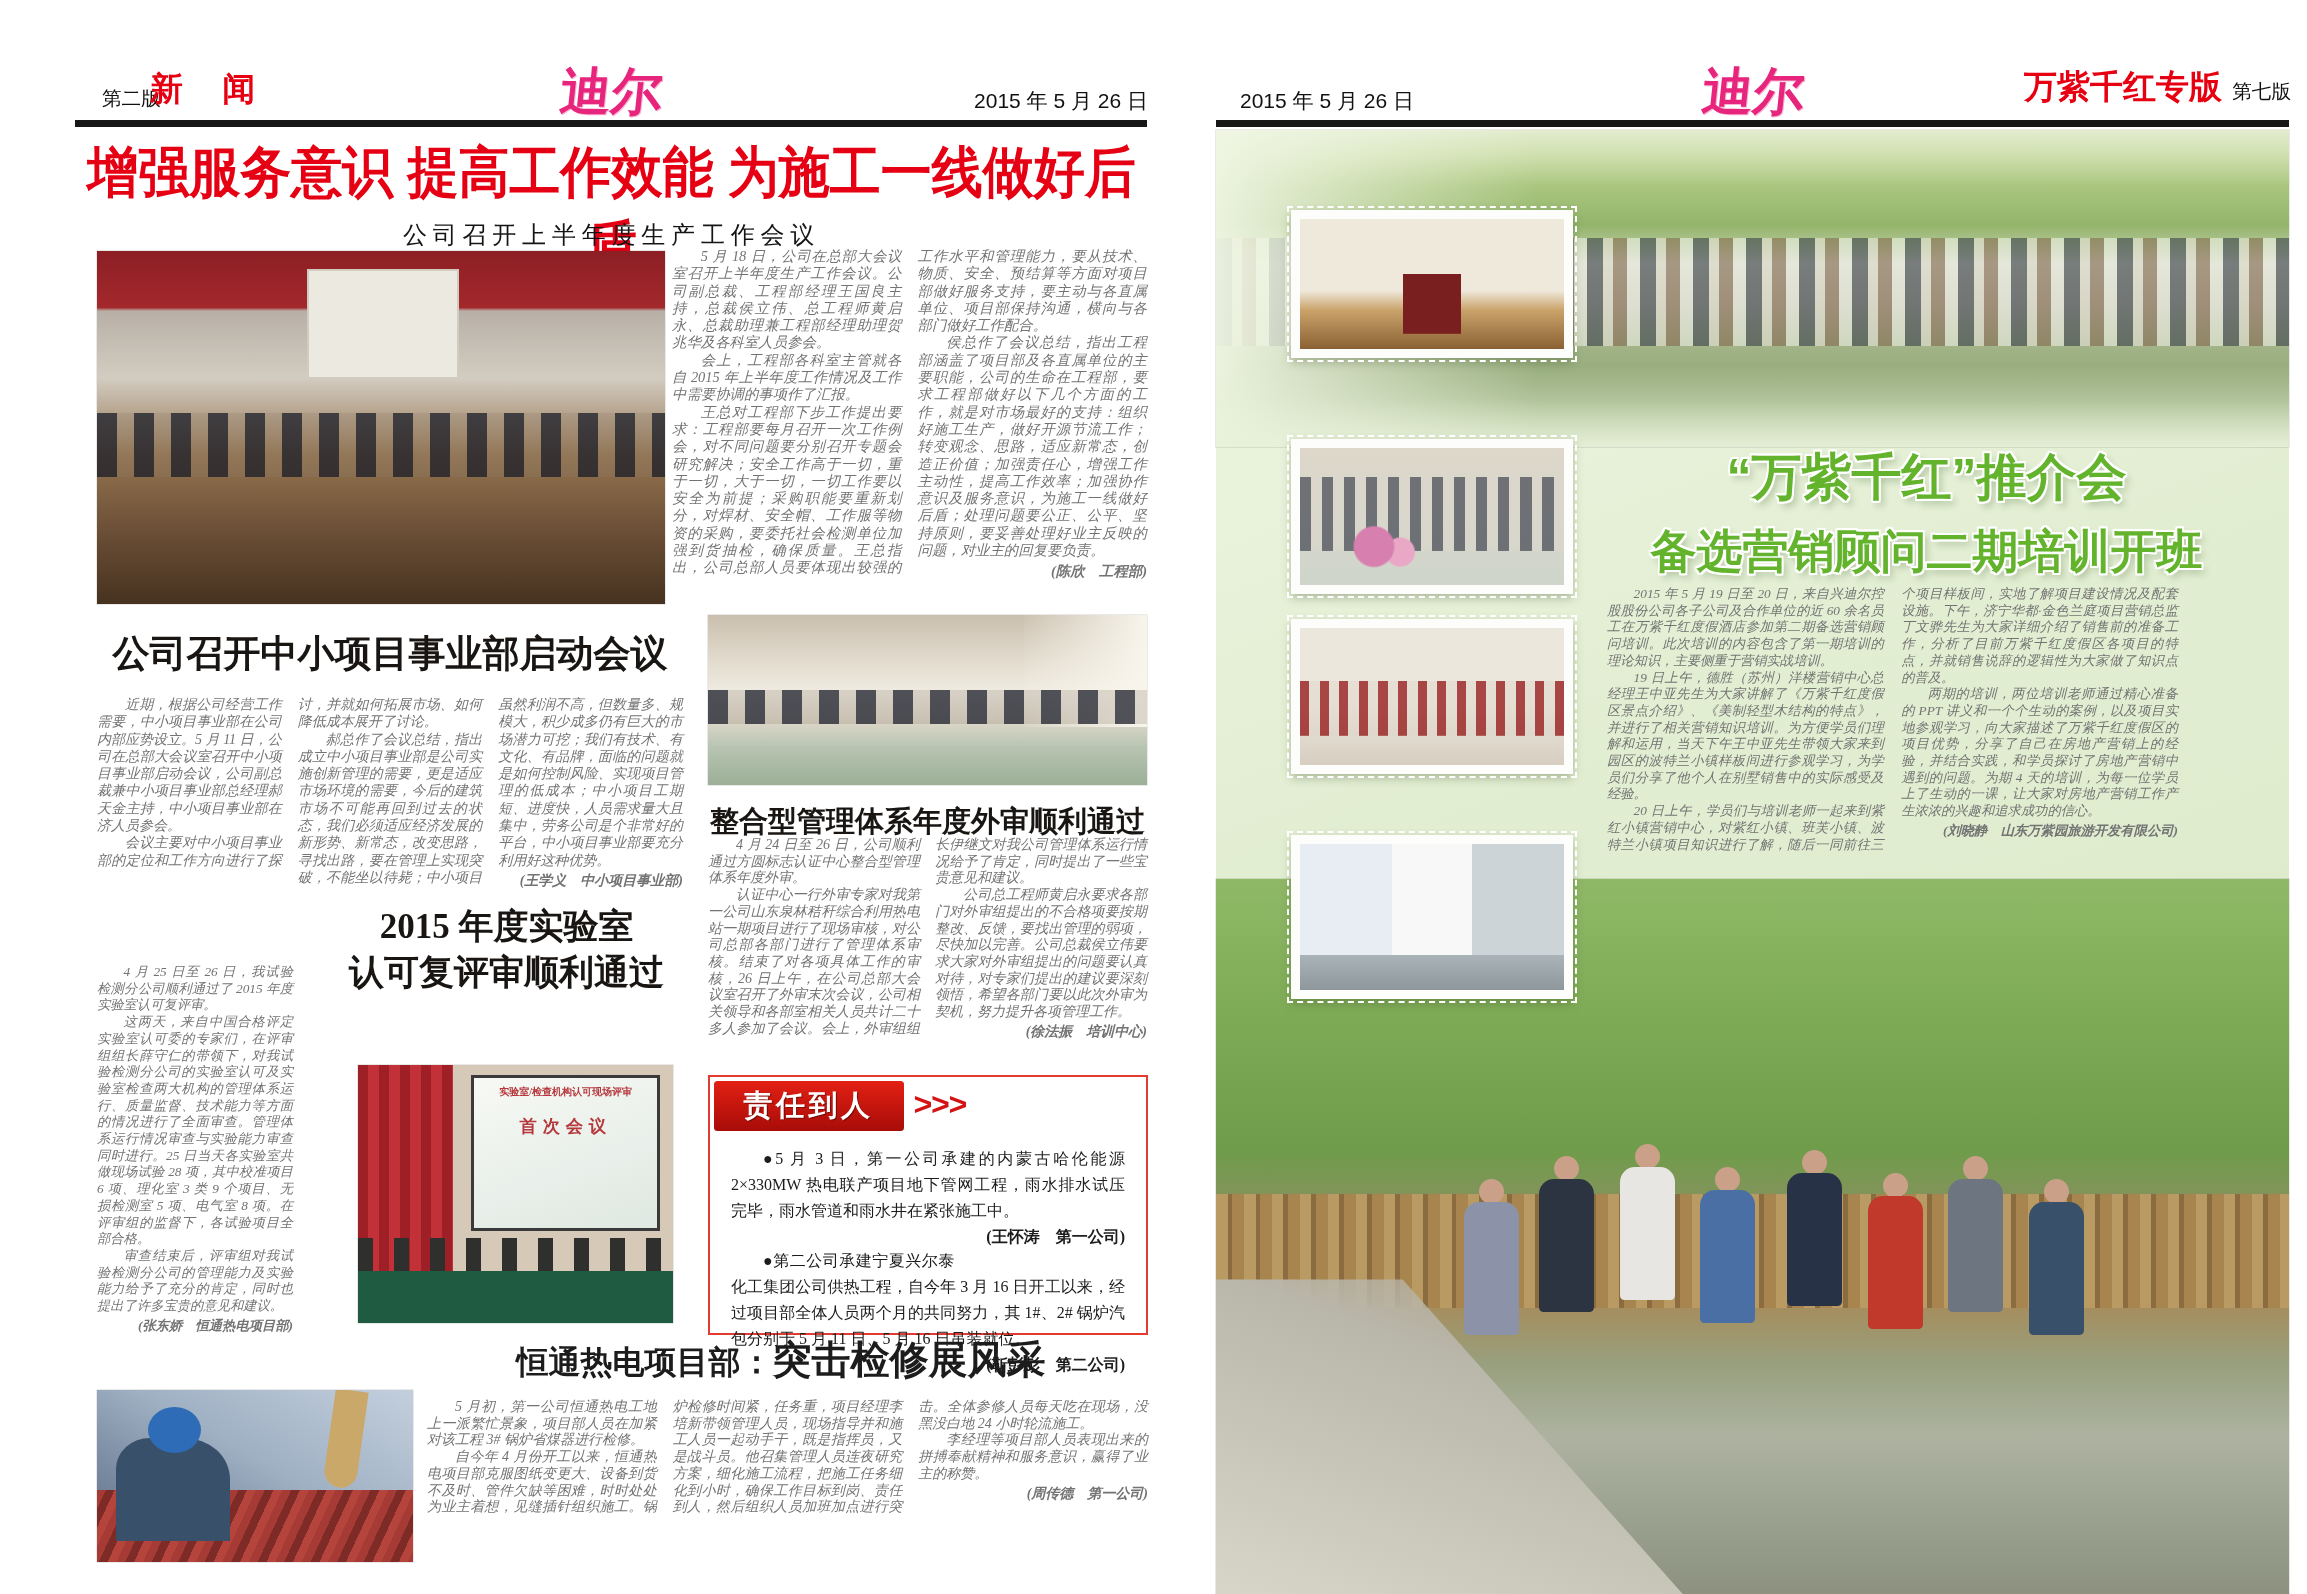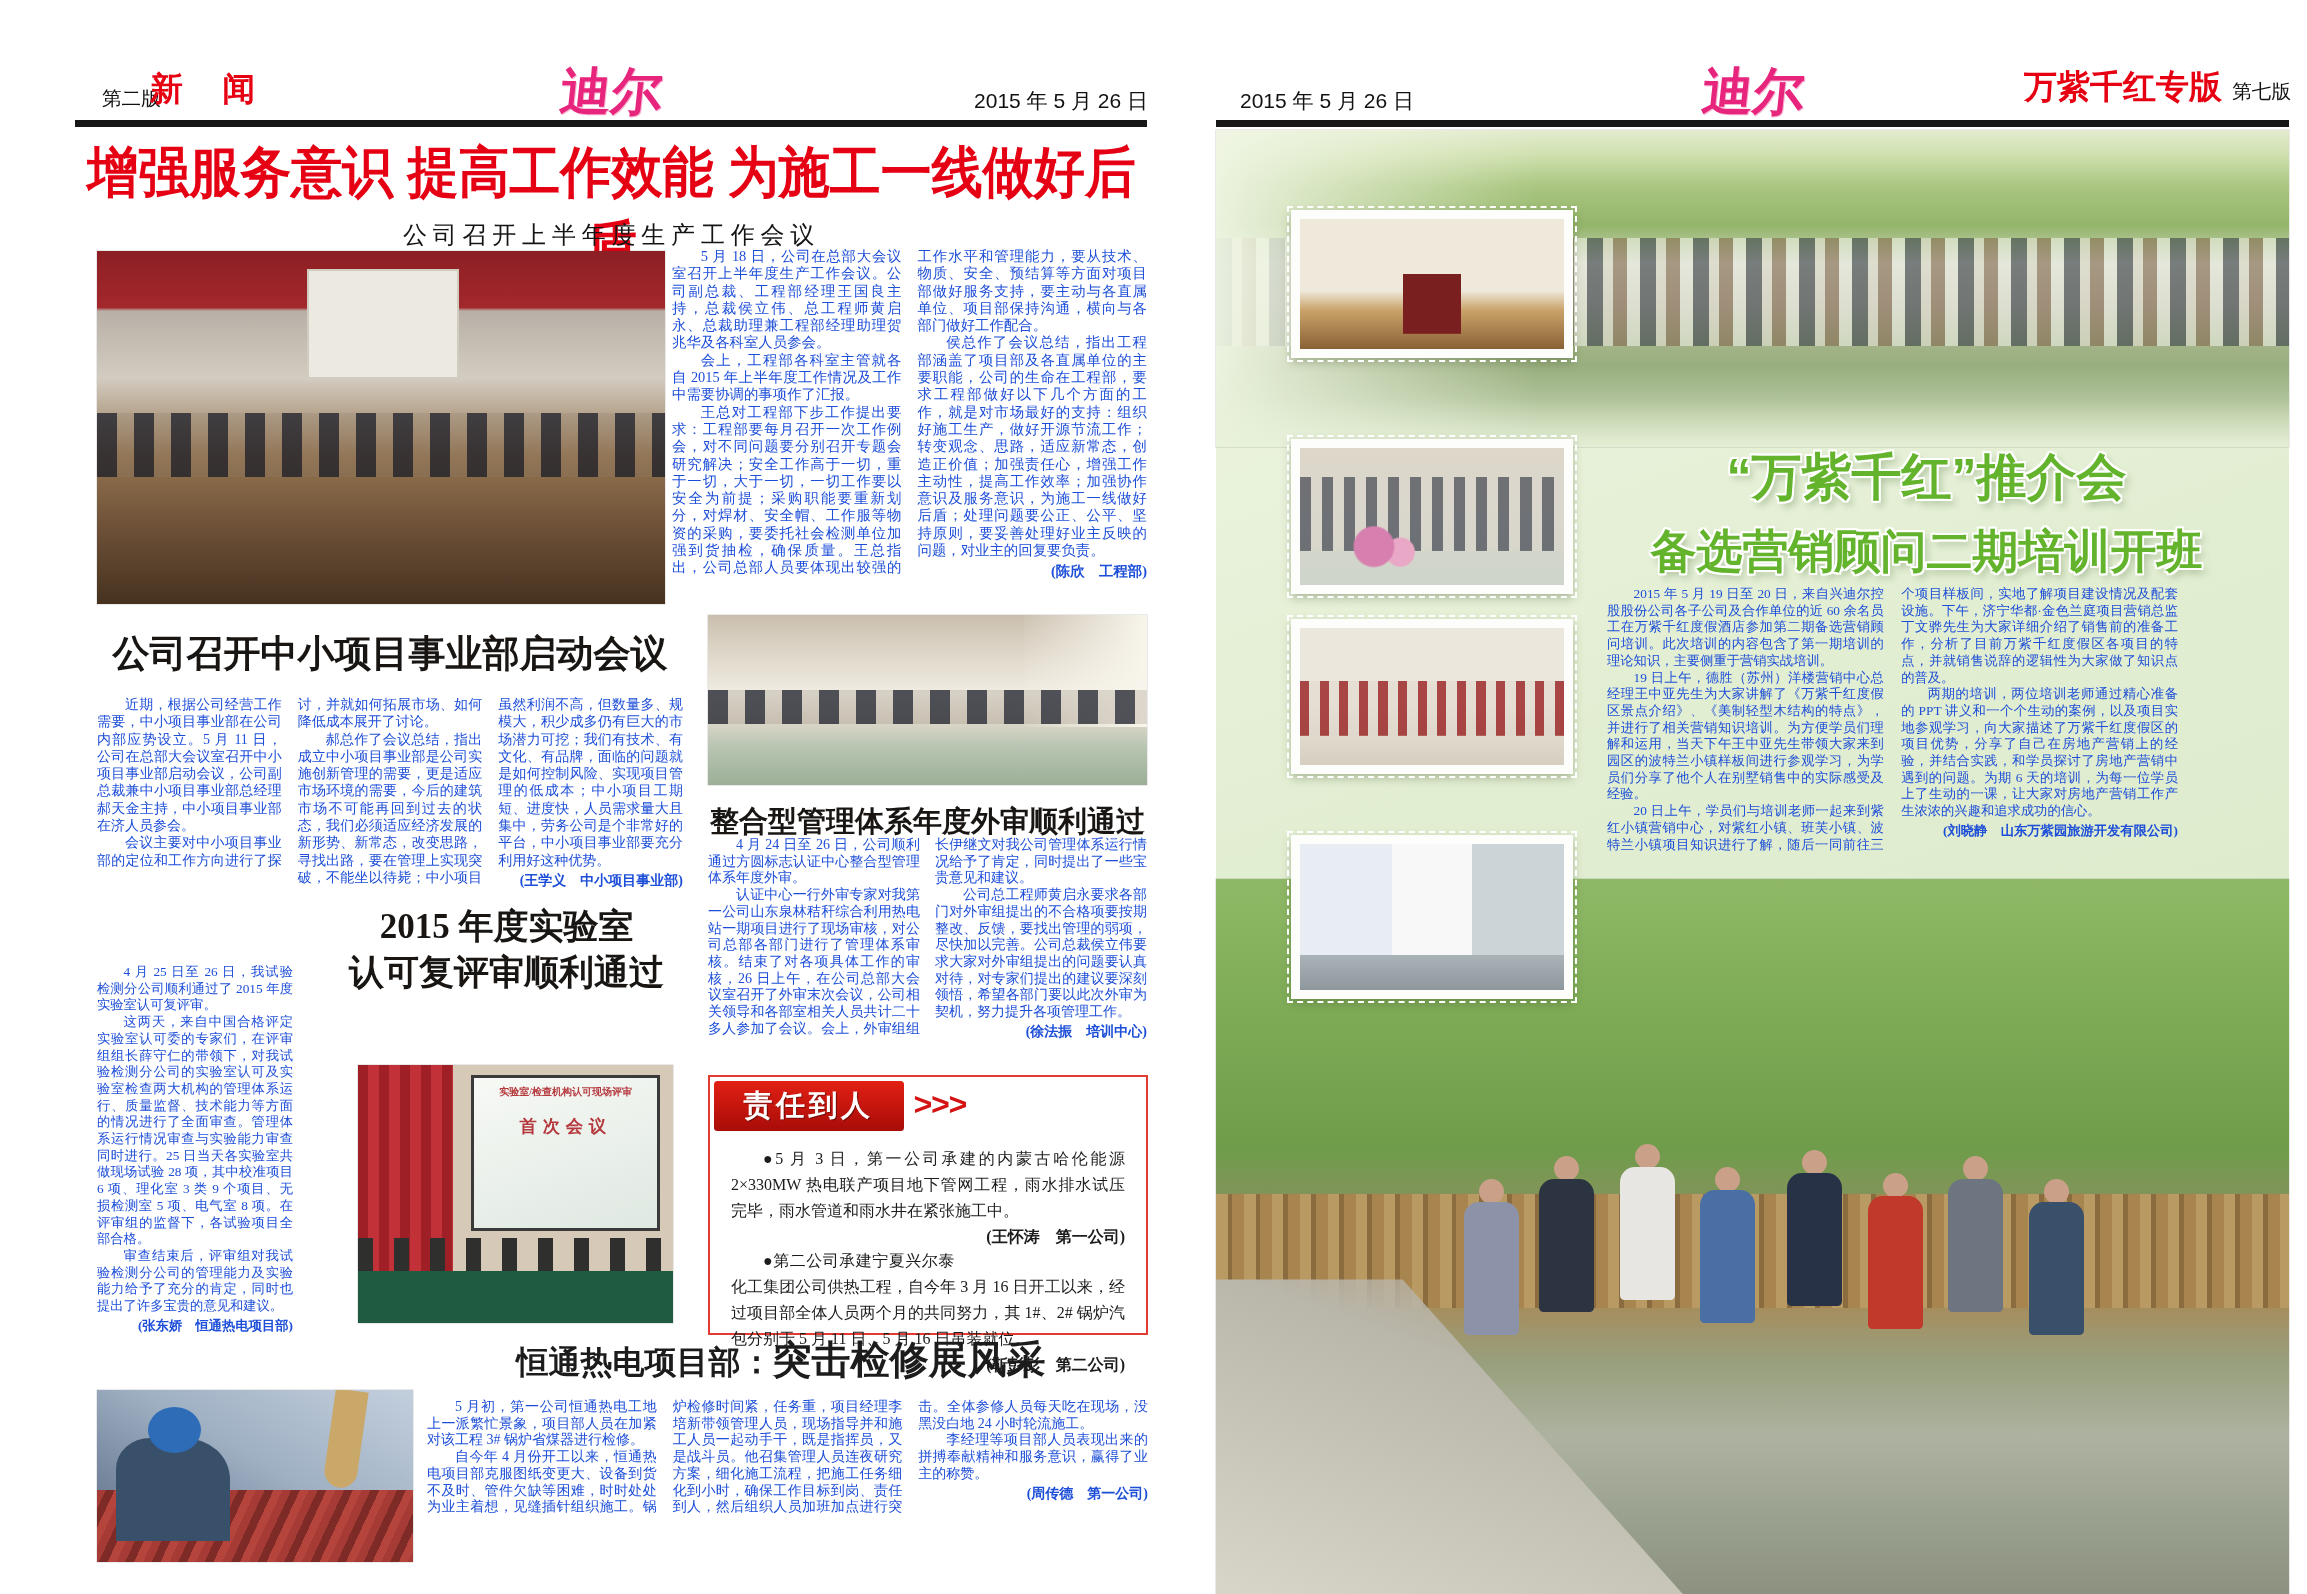--- a/index.html
+++ b/index.html
@@ -16,21 +16,21 @@
   .rule{background:#171717;}
   
   .lead-headline{font-family:"Liberation Sans",sans-serif;font-weight:bold;color:#e60013;
                  font-size:51px;text-align:center;transform:scaleY(1.08);}
   .lead-subtitle{font-size:24px;text-align:center;letter-spacing:5.8px;color:#141414;}
   .art-title{font-weight:bold;text-align:center;color:#181512;}
   .green-head{font-family:"Liberation Sans",sans-serif;font-weight:800;color:#64b32c;text-align:center;
       text-shadow:1.7px 0 0 #fff,-1.7px 0 0 #fff,0 1.7px 0 #fff,0 -1.7px 0 #fff,1.7px 1.7px 0 #fff,
                   -1.7px -1.7px 0 #fff,1.7px -1.7px 0 #fff,-1.7px 1.7px 0 #fff,4px 5.2px 7px rgba(40,80,20,.30);}
   
-  .body-text{font-size:14.4px;line-height:17.3px;text-align:justify;color:#1d4ed8;}
+  .body-text{font-size:14.4px;line-height:17.3px;text-align:justify;color:#737373;font-style:italic;}
   .body-text p{margin:0;text-indent:2em;}
   .cols2{column-count:2;column-gap:16px;}
   .cols3{column-count:3;column-gap:16px;}
   .sig{display:block;text-align:right;font-weight:bold;margin-top:3.5px;}
   
   .photo{position:absolute;overflow:hidden;background:#cfc8bd;box-shadow:0 0 0 0.6px rgba(0,0,0,.15);}
   .p-a1{background:linear-gradient(180deg,#8c1f24 0%,#a3282c 16%,#b8b0a6 17%,#d3ccc1 36%,#94744f 58%,#6e5138 78%,#46321f 100%);}
   .p-a1 .scr{position:absolute;left:37%;top:5%;width:26%;height:30%;background:#ece9e1;border:2.3px solid #d0ccbf;}
   .crowd-band{position:absolute;left:0;width:100%;
       background:repeating-linear-gradient(90deg,rgba(25,28,40,.75) 0 19.6px,rgba(140,125,110,.25) 19.6px 37px);}
@@ -265,18 +265,18 @@
 
   <div class="abs green-head z5" style="left:1638px;top:444px;width:577px;">
     <div style="font-size:50px;">“万紫千红”推介会</div>
     <div style="font-size:46px;margin-top:10.4px;">备选营销顾问二期培训开班</div>
   </div>
 
   <div class="abs body-text cols2 z5" style="left:1607px;top:586px;width:571px;height:291px;font-size:13.3px;line-height:16.7px;column-gap:17.3px;">
     <p>2015 年 5 月 19 日至 20 日，来自兴迪尔控股股份公司各子公司及合作单位的近 60 余名员工在万紫千红度假酒店参加第二期备选营销顾问培训。此次培训的内容包含了第一期培训的理论知识，主要侧重于营销实战培训。</p>
     <p>19 日上午，德胜（苏州）洋楼营销中心总经理王中亚先生为大家讲解了《万紫千红度假区景点介绍》、《美制轻型木结构的特点》，并进行了相关营销知识培训。为方便学员们理解和运用，当天下午王中亚先生带领大家来到园区的波特兰小镇样板间进行参观学习，为学员们分享了他个人在别墅销售中的实际感受及经验。</p>
     <p>20 日上午，学员们与培训老师一起来到紫红小镇营销中心，对紫红小镇、班芙小镇、波特兰小镇项目知识进行了解，随后一同前往三个项目样板间，实地了解项目建设情况及配套设施。下午，济宁华都·金色兰庭项目营销总监丁文骅先生为大家详细介绍了销售前的准备工作，分析了目前万紫千红度假区各项目的特点，并就销售说辞的逻辑性为大家做了知识点的普及。</p>
-    <p>两期的培训，两位培训老师通过精心准备的 PPT 讲义和一个个生动的案例，以及项目实地参观学习，向大家描述了万紫千红度假区的项目优势，分享了自己在房地产营销上的经验，并结合实践，和学员探讨了房地产营销中遇到的问题。为期 6 天的培训，为每一位学员上了生动的一课，让大家对房地产营销工作产生浓浓的兴趣和追求成功的信心。</p>
+    <p>两期的培训，两位培训老师通过精心准备的 PPT 讲义和一个个生动的案例，以及项目实地参观学习，向大家描述了万紫千红度假区的项目优势，分享了自己在房地产营销上的经验，并结合实践，和学员探讨了房地产营销中遇到的问题。为期 4 天的培训，为每一位学员上了生动的一课，让大家对房地产营销工作产生浓浓的兴趣和追求成功的信心。</p>
     <span class="sig">(刘晓静　山东万紫园旅游开发有限公司)</span>
   </div>
 
 </div>
 
 
 </body></html>

